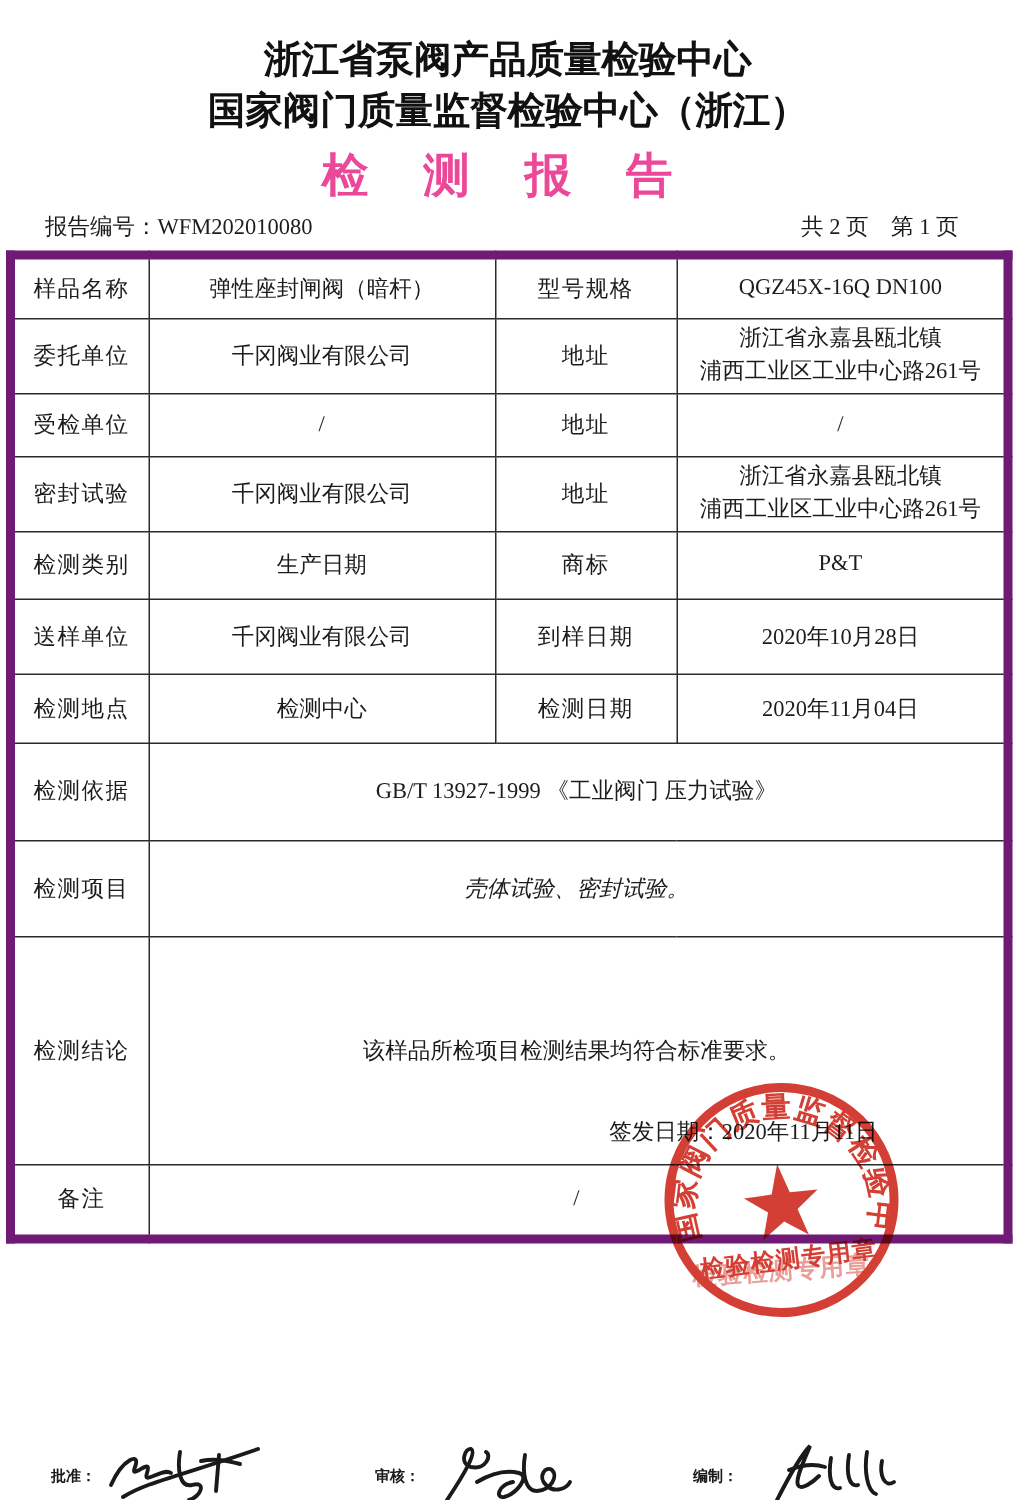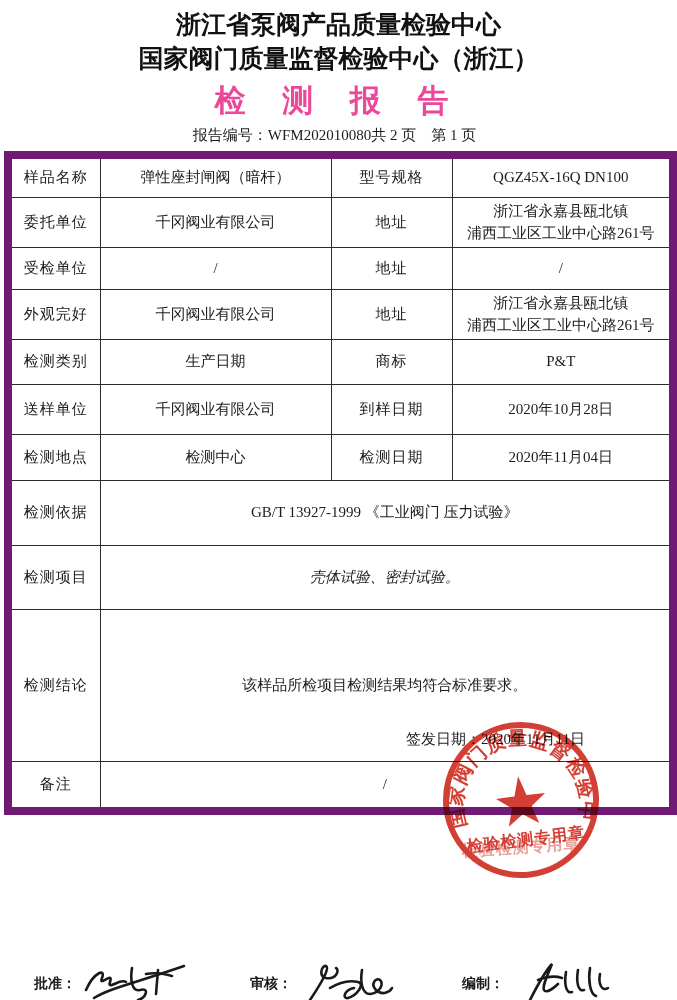--- a/index.html
+++ b/index.html
@@ -9,36 +9,36 @@
     background:#ffffff;
     color:#1c1c1c;
     font-family:"Liberation Serif","DejaVu Serif",serif;
     overflow:hidden;
   }
   .hdr{text-align:center;}
   .org-line{
     font-family:"Liberation Sans","DejaVu Sans",sans-serif;
     font-weight:bold;font-size:25px;line-height:34px;color:#111;
   }
-  .org-line.first{padding-top:7px;}
+  .org-line.first{padding-top:23px;}
   .report-title{
     font-family:"Liberation Sans","DejaVu Sans",sans-serif;
     font-weight:bold;font-size:31px;line-height:40px;letter-spacing:14px;
     margin-top:6px;color:#ec4899;
   }
   .meta-row{
-    display:flex;justify-content:center;align-items:flex-end;
+    display:flex;justify-content:space-between;align-items:flex-end;
     padding:2px 38px 0 30px;
     font-size:15px;height:22px;
   }
   table.rep{
     border-collapse:collapse;table-layout:fixed;
     margin-left:4px;margin-top:6px;
     width:665px;
-    border:8px solid #701a75;
+    border:6px solid #701a75;
   }
   table.rep td{
     border:1px solid #2b2b2b;
     font-size:15px;
     text-align:center;vertical-align:middle;
     padding:2px 4px;
     overflow:hidden;
   }
   td.lbl{letter-spacing:1px;}
   td.addr{font-size:13.5px;line-height:1.5;padding:2px 2px;}
@@ -49,21 +49,21 @@
     font-size:15px;white-space:nowrap;color:#1c1c1c;
   }
   #stamp{
     position:absolute;left:441px;top:720px;width:160px;height:160px;
     mix-blend-mode:multiply;opacity:.93;pointer-events:none;
   }
   .footer{
     position:absolute;top:948px;left:0;width:677px;height:52px;
   }
   .sig-block{position:absolute;display:flex;align-items:center;}
-  .sig-label{font-size:14px;font-weight:bold;white-space:nowrap;}
+  .sig-label{font-size:10px;font-weight:bold;white-space:nowrap;}
   .sig-svg{margin-left:4px;}
 </style>
 </head>
 <body>
 
 <div id="page">
 
   <div class="hdr">
     <div class="org-line first">浙江省泵阀产品质量检验中心</div>
     <div class="org-line">国家阀门质量监督检验中心（浙江）</div>
@@ -98,21 +98,21 @@
         <div>浦西工业区工业中心路261号</div>
       </td>
     </tr>
     <tr style="height:42px">
       <td class="lbl">受检单位</td>
       <td>/</td>
       <td class="lbl">地址</td>
       <td>/</td>
     </tr>
     <tr style="height:50px">
-      <td class="lbl">外观完好</td>
+      <td class="lbl">密封试验</td>
       <td>千冈阀业有限公司</td>
       <td class="lbl">地址</td>
       <td class="addr">
         <div>浙江省永嘉县瓯北镇</div>
         <div>浦西工业区工业中心路261号</div>
       </td>
     </tr>
     <tr style="height:45px">
       <td class="lbl">检测类别</td>
       <td>生产日期</td>

